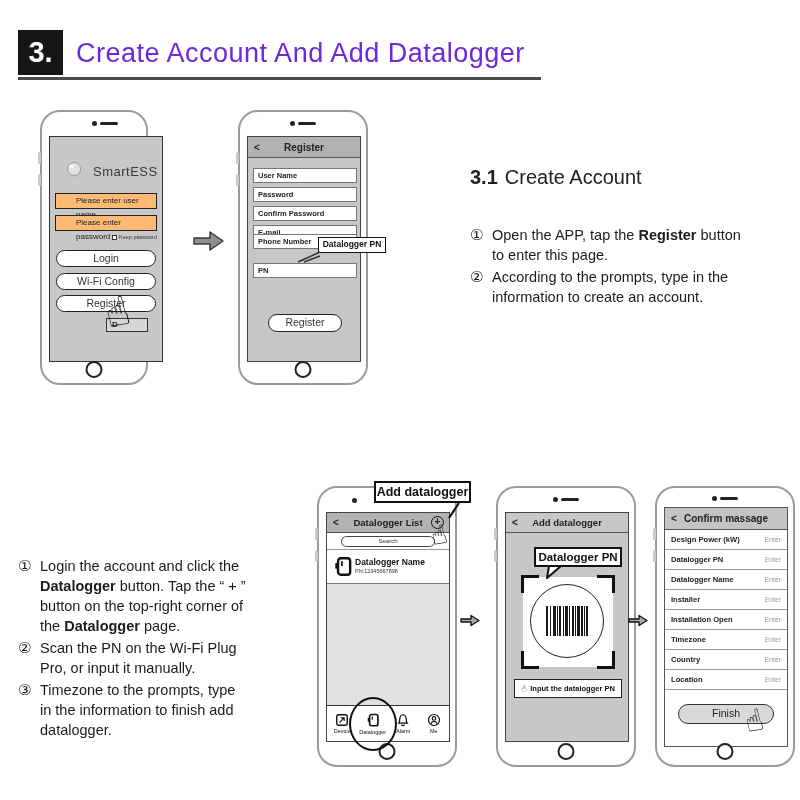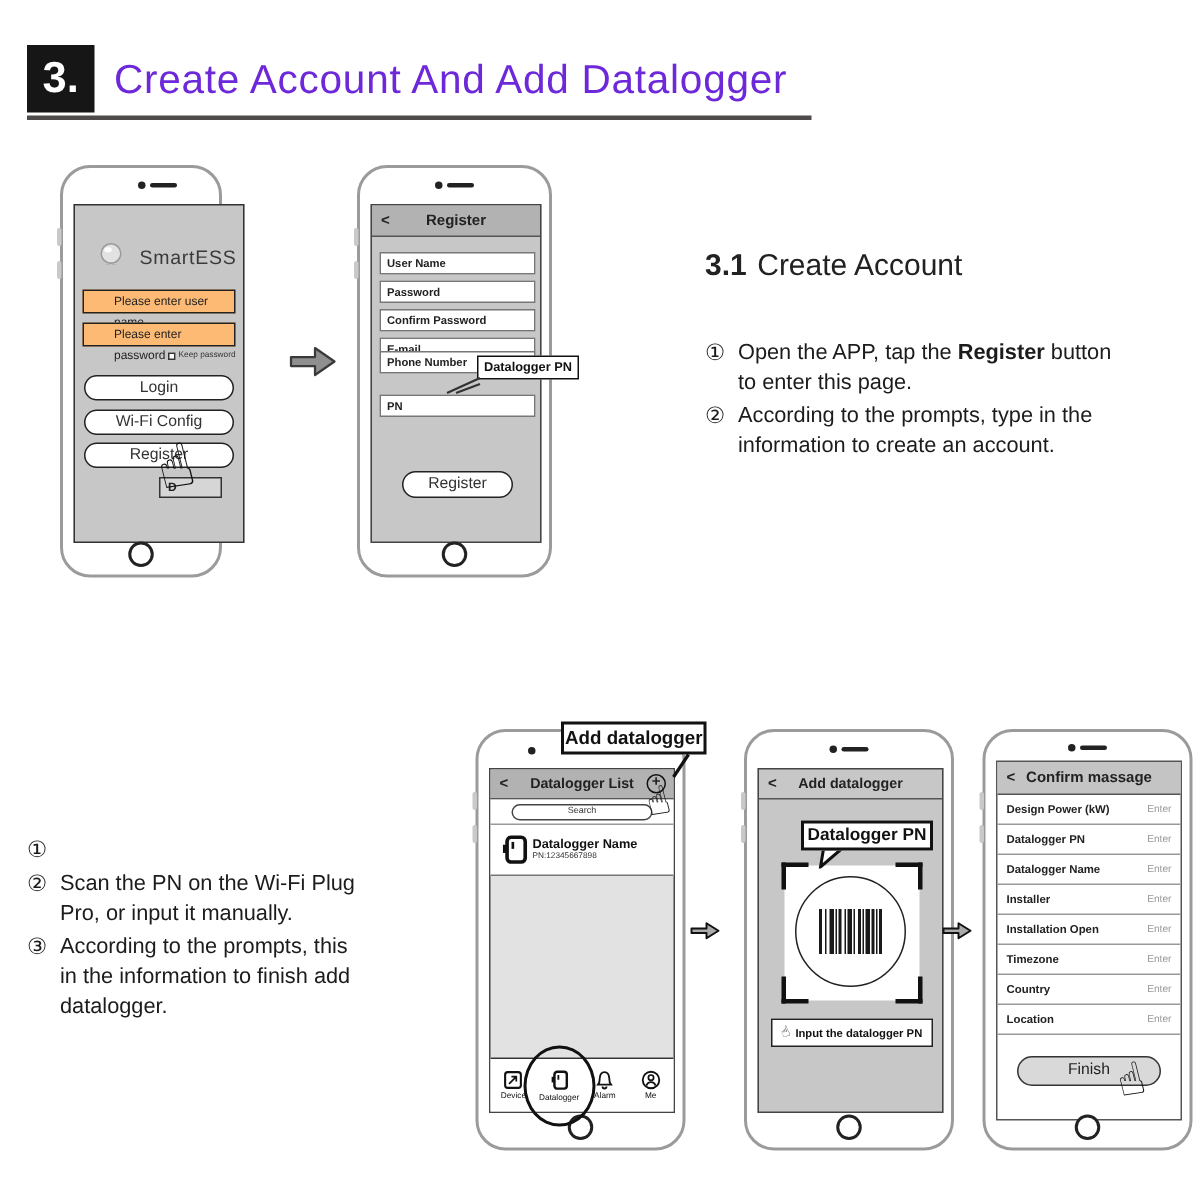--- a/index.html
+++ b/index.html
@@ -207,29 +207,33 @@
         <span class="step-text">According to the prompts, type in the
 information to create an account.</span>
       </div>
     </div>
   </div>
 
   <div class="abs" id="sec32">
     <div class="steps">
       <div class="step">
         <span class="step-num">①</span>
+        <span class="step-text"><span>Login the account and click the
+</span><span class="b">Datalogger</span><span> button. Tap the “ + ”
+button on the top-right corner of
+the </span><span class="b">Datalogger</span><span> page.</span></span>
       </div>
       <div class="step">
         <span class="step-num">②</span>
         <span class="step-text">Scan the PN on the Wi-Fi Plug
 Pro, or input it manually.</span>
       </div>
       <div class="step">
         <span class="step-num">③</span>
-        <span class="step-text">According to the prompts, this
+        <span class="step-text">Timezone to the prompts, type
 in the information to finish add
 datalogger.</span>
       </div>
     </div>
   </div>
 
   <div class="phone" id="p3">
     <div class="nub" style="top:40px"></div>
     <div class="nub" style="top:62px"></div>
     <div class="dot" style="left:33px;top:10px"></div>

